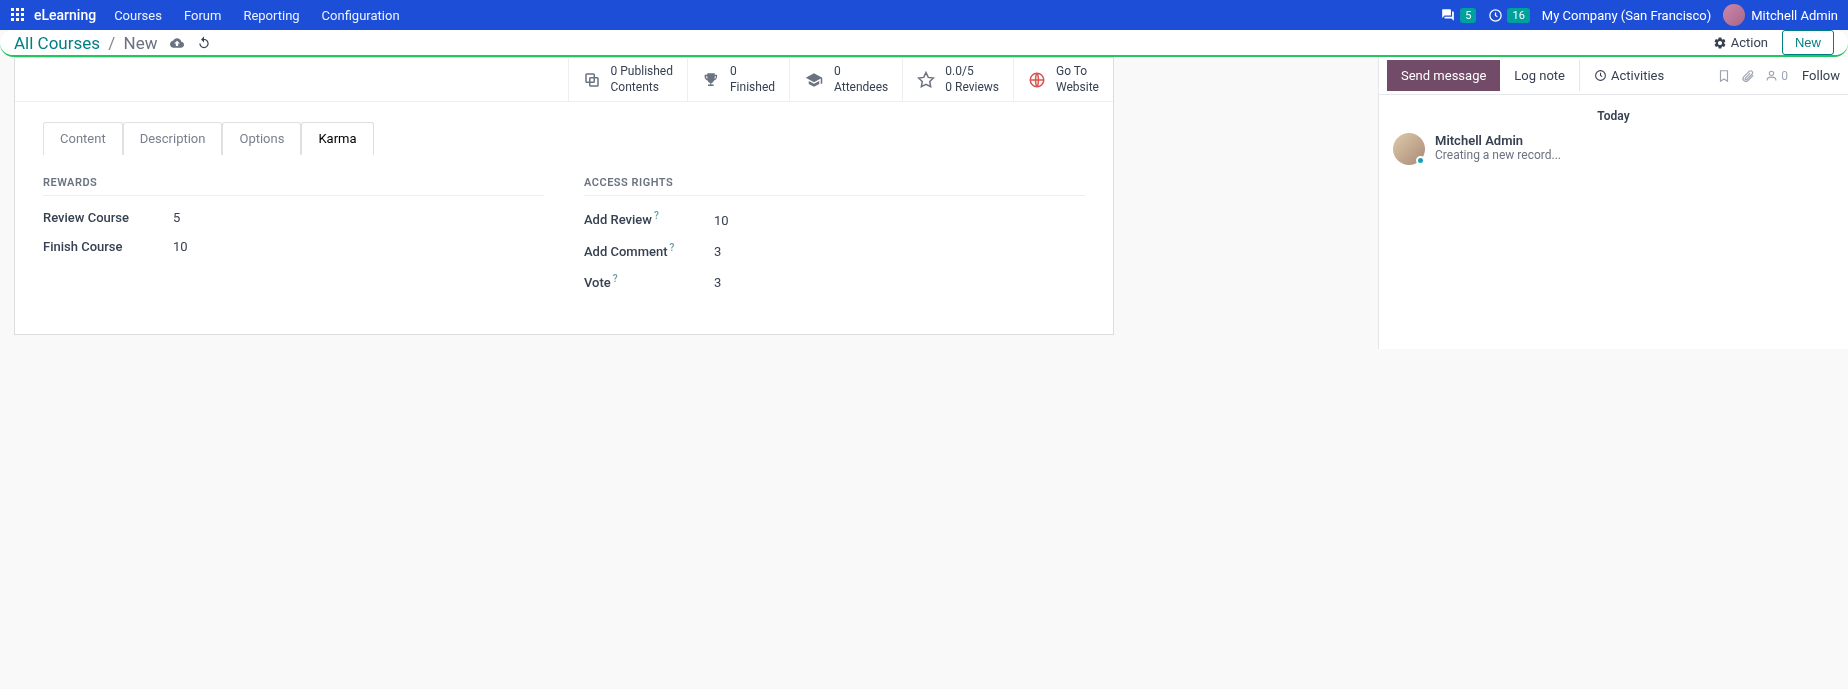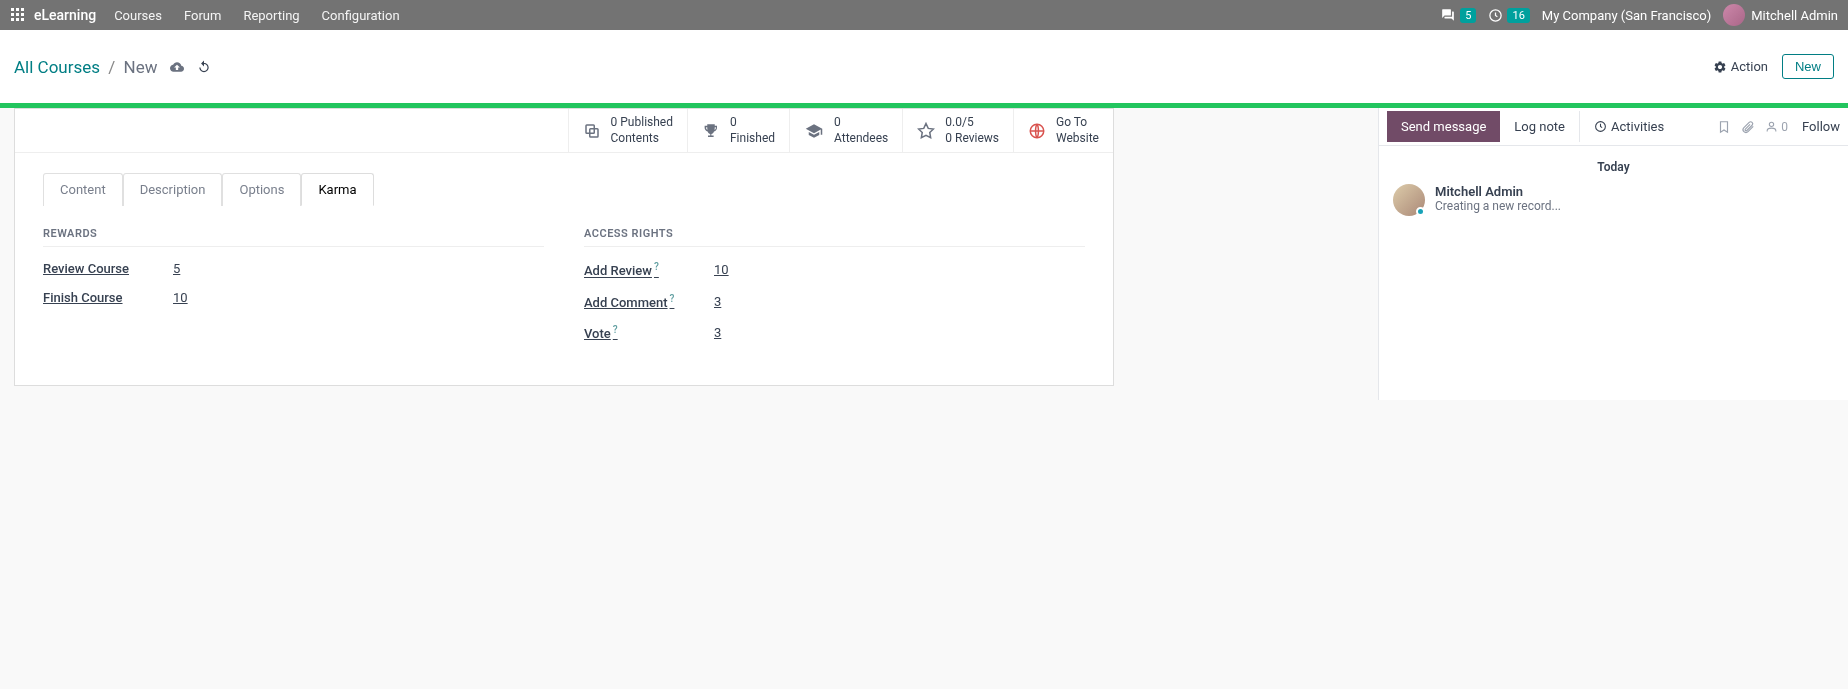--- a/index.html
+++ b/index.html
@@ -1,30 +1,30 @@
 <!DOCTYPE html>
 <html><head>
 <meta charset="utf-8">
 <style>
 * { box-sizing: border-box; margin: 0; padding: 0; }
 body { font-family: -apple-system, BlinkMacSystemFont, "Segoe UI", Roboto, sans-serif; font-size: 13px; color: #374151; background: #f9f9f9; }
 
 
-.topnav { background: #737373; height: 30px; display: flex; align-items: center; padding: 0 10px; color: #fff; }
+.topnav { background: #1d4ed8; height: 30px; display: flex; align-items: center; padding: 0 10px; color: #fff; }
 .topnav .apps-icon { width: 16px; height: 16px; margin-right: 8px; cursor: pointer; }
 .topnav .brand { font-weight: 500; font-size: 14px; margin-right: 18px; }
 .topnav .nav-item { margin-right: 22px; font-size: 13px; opacity: 0.92; cursor: pointer; }
 .topnav .spacer { flex: 1; }
 .topnav .right-item { display: flex; align-items: center; margin-left: 12px; cursor: pointer; font-size: 13px; }
 .topnav .badge { background: #00A09D; color: #fff; font-size: 11px; padding: 1px 5px; border-radius: 3px; margin-left: 4px; }
 .topnav .badge.clock { background: #00A09D; }
 .avatar { width: 22px; height: 22px; border-radius: 50%; background: linear-gradient(135deg,#c8a,#a68); margin-right: 6px; display:inline-block; }
 
 
-.controlbar { background: #fff; display: flex; align-items: center; padding: 24px 14px; border-bottom: 5px solid #22c55e; }
+.controlbar { background: #fff; display: flex; align-items: center; padding: 0 14px; border-bottom: 2px solid #22c55e; border-radius: 17px; }
 .breadcrumb a { color: #017e84; text-decoration: none; font-size: 17px; }
 .breadcrumb .sep { color: #888; margin: 0 5px; font-size: 17px; }
 .breadcrumb .current { color: #6b7280; font-size: 17px; }
 .ctrl-icon { margin-left: 12px; color: #6b7280; cursor: pointer; }
 .ctrl-spacer { flex: 1; }
 .action-btn { display: flex; align-items: flex-end; color: #374151; cursor: pointer; margin-right: 14px; font-size: 13px; }
 .action-btn svg { margin-right: 4px; }
 .new-btn { border: 1px solid #017e84; color: #017e84; background: #fff; padding: 4px 12px; border-radius: 3px; cursor: pointer; font-size: 13px; }
 
 
@@ -49,21 +49,21 @@
 
 .tabs { display: flex; margin: 20px 28px 0 28px; }
 .tab { padding: 8px 16px; border: 1px solid transparent; color: #6b7280; cursor: pointer; font-size: 13px; border-radius: 3px 3px 0 0; }
 .tab.active { border: 1px solid #ddd; border-bottom-color: #fff; color: #000000; background: #fff; }
 .tab:not(.active) { border: 1px solid #ddd; border-bottom: none; margin-bottom: 0; opacity:0.9; }
 .tabline { border-top: 1px solid #ddd; margin: 0 28px; position: relative; top: -1px; z-index: -1; }
 
 .tabpane { padding: 20px 28px 30px 28px; display: flex; gap: 40px; }
 .col { flex: 1; }
 .section-title { font-size: 11px; font-weight: 600; color: #6b7280; letter-spacing: 0.5px; border-bottom: 1px solid #eee; padding-bottom: 6px; margin-bottom: 14px; }
-.frow { display: flex; align-items: center; margin-bottom: 14px; font-size: 13px; text-decoration: underline; }
+.frow { display: flex; align-items: flex-end; margin-bottom: 14px; font-size: 13px; }
 .flabel { width: 130px; font-weight: 500; color: #374151; }
 .flabel sup { color: #5f9ea0; font-size: 10px; margin-left: 2px; cursor: help; }
 .fvalue { color: #374151; }
 
 
 .chatter-top { display: flex; align-items: center; border-bottom: 1px solid #e5e7eb; height: 38px; padding: 0 8px; }
 .chatter-btn { padding: 8px 14px; font-size: 13px; cursor: pointer; }
 .chatter-btn.send { background: #714B67; color: #fff; }
 .chatter-btn.log { color: #374151; }
 .chatter-btn.act { display: flex; align-items: center; color: #374151; border-left: 1px solid #e5e7eb; }

